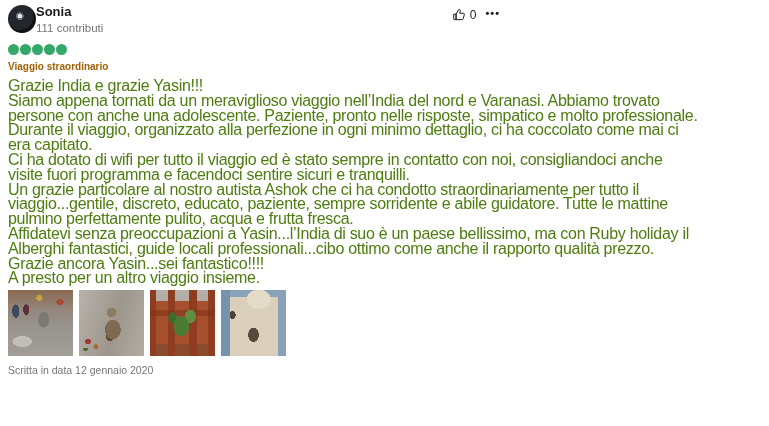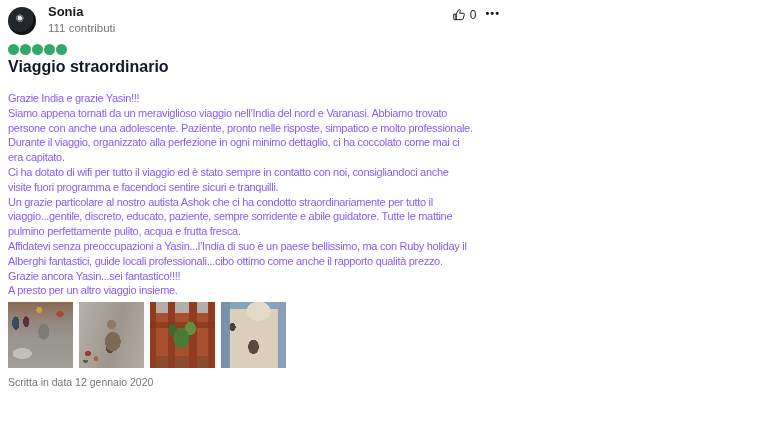--- a/index.html
+++ b/index.html
@@ -6,44 +6,44 @@
   body {
     width:769px; height:426px; background:#ffffff;
     font-family:"Liberation Sans", sans-serif;
     color:#333; overflow:hidden;
   }
   .page { width:769px; height:426px; overflow:hidden; position:relative; }
   .content { width:500px; padding:3px 0 0 8px; }
 
   
   .header { display:flex; align-items:flex-start; justify-content:space-between; width:492px; }
-  .who { display:flex; align-items:flex-end; gap:12px; }
+  .who { display:flex; align-items:center; gap:0; }
   .avatar {
     width:28px; height:28px; border-radius:50%; cursor:pointer;
     background:
       radial-gradient(circle at 42% 40%, #e8eaec 0 9%, #6a707a 10% 16%, #23262b 17% 58%, #101215 59% 100%);
   }
   .who-text { padding-top:1px; }
   .reviewer-name { font-size:13px; font-weight:bold; color:#1a1a1a; line-height:15px; cursor:pointer; }
   .contributions { font-size:11.5px; color:#767676; line-height:13px; margin-top:3px; }
   .actions { display:flex; align-items:center; gap:9px; padding-top:4px; }
   .helpful { display:flex; align-items:center; gap:4px; cursor:pointer; background:none; border:none; padding:0; }
   .helpful-count { font-size:12px; color:#1a1a1a; }
   .more-btn { font-size:11px; letter-spacing:1px; font-weight:bold; color:#1a1a1a; cursor:pointer; background:none; border:none; padding:0 0 4px 0; }
 
   
   .bubbles { display:flex; gap:1px; margin:9px 0 0 0; height:11px; }
   .bubble { width:11px; height:11px; border-radius:50%; background:#34a76b; }
 
   
-  .review-title { font-size:16px; font-weight:bold; color:#0f172a; margin-top:4px; line-height:16px; }
+  .review-title { font-size:10px; font-weight:bold; color:#a16207; margin-top:4px; line-height:16px; }
   .review-meta { font-size:12.5px; color:#767676; margin-top:2px; line-height:15px; }
 
   
-  .review-body { margin-top:16px; font-size:11px; letter-spacing:-0.3px; color:#8b5cf6; }
+  .review-body { margin-top:4px; font-size:16px; letter-spacing:-0.3px; color:#4d7c0f; }
   .body-line { line-height:14.8px; white-space:nowrap; }
 
   
   .photo-strip { display:flex; gap:6px; margin-top:4px; }
   .photo { width:65px; height:66px; cursor:pointer; background-color:#999; }
   .photo.p1 {
     background:
       radial-gradient(ellipse 16px 9px at 22% 78%, #c2bfb8 0 60%, transparent 61%),
       radial-gradient(ellipse 9px 13px at 55% 45%, #7d7a73 0 60%, transparent 61%),
       radial-gradient(ellipse 6px 11px at 12% 32%, #3d4a5c 0 60%, transparent 61%),

